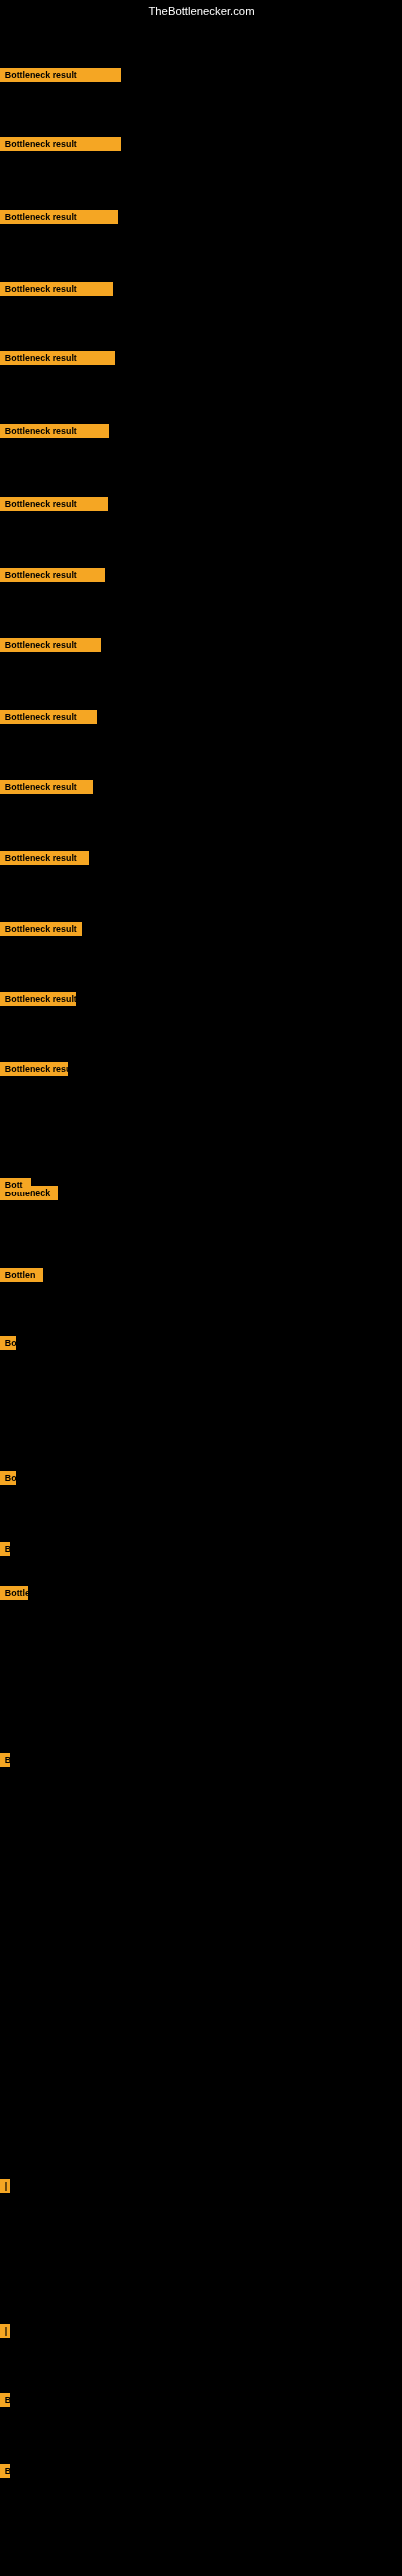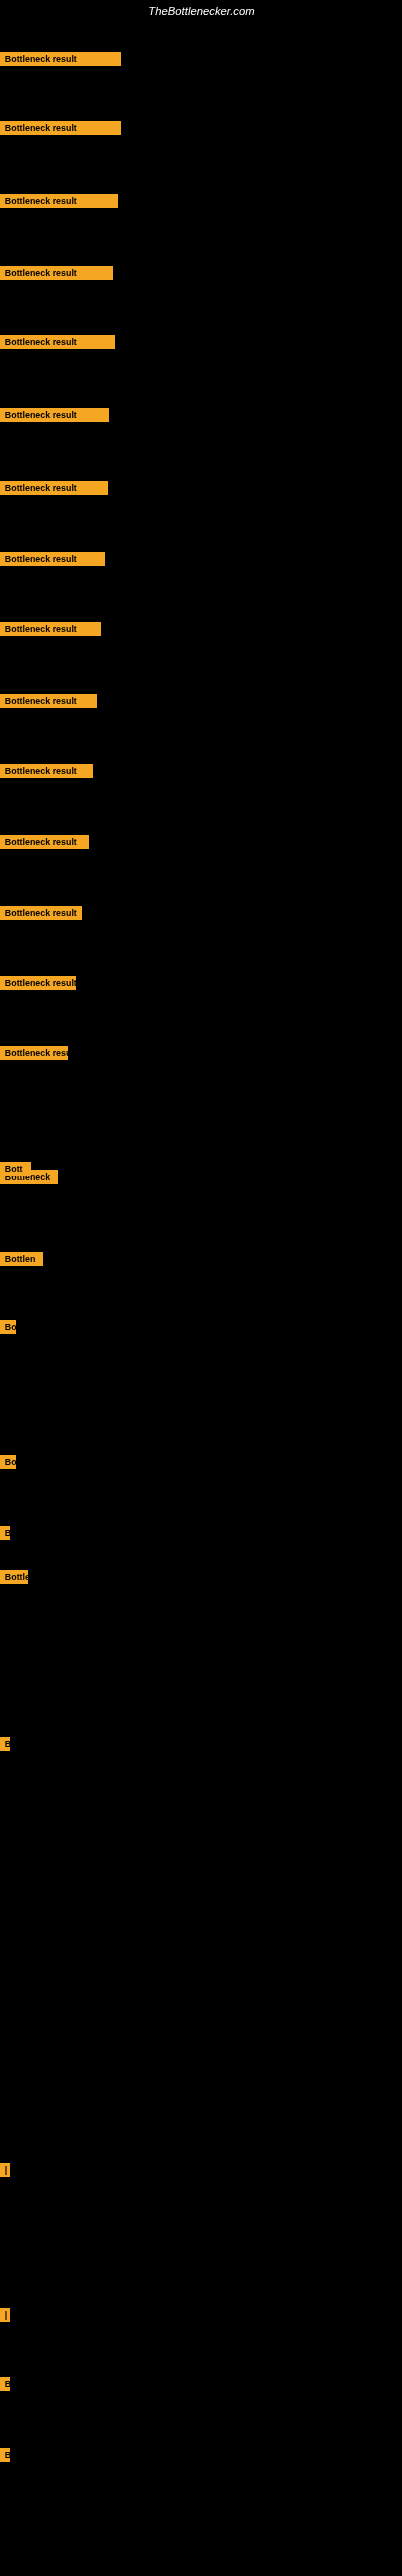--- a/index.html
+++ b/index.html
@@ -13,33 +13,33 @@
       min-height: 2576px;
       font-family: Arial, sans-serif;
       position: relative;
     }
     .site-title {
       text-align: center;
       color: #fff;
       font-size: 11.3px;
       padding: 4.8px 0;
       font-weight: normal;
-      font-style: italic;
     }
     .bottleneck-badge {
       background-color: #f5a623;
       color: #000;
       font-size: 8.9px;
       font-weight: bold;
       padding: 2.4px 4.8px;
       display: inline-block;
       position: absolute;
       left: 0;
       white-space: nowrap;
       overflow: hidden;
+      margin-top: 16px;
     }
   </style>
 </head>
 <body>
 
 <div class="site-title">
   <span>TheBottlenecker.com</span>
 </div>
 
 <div id="badges-container" style="position:relative; width:403px; height:2576px;">

